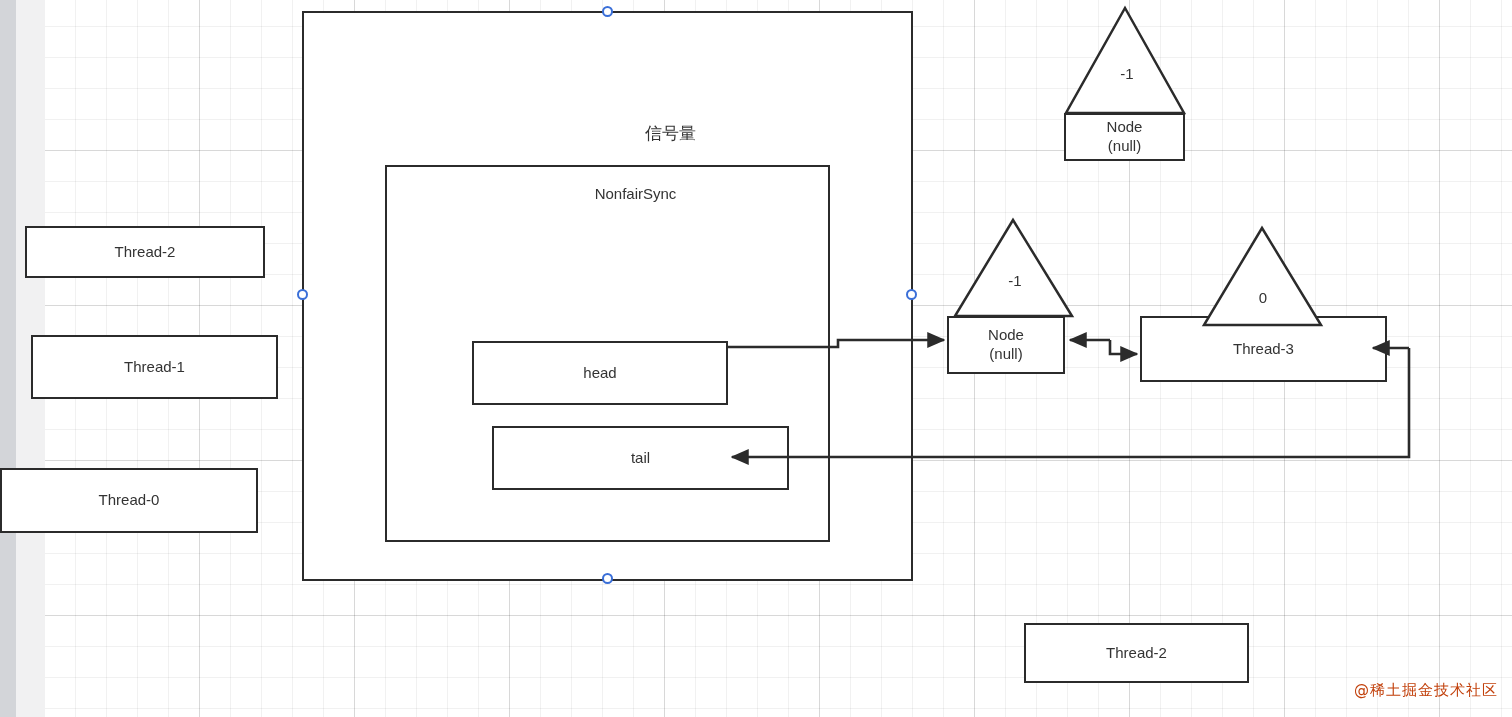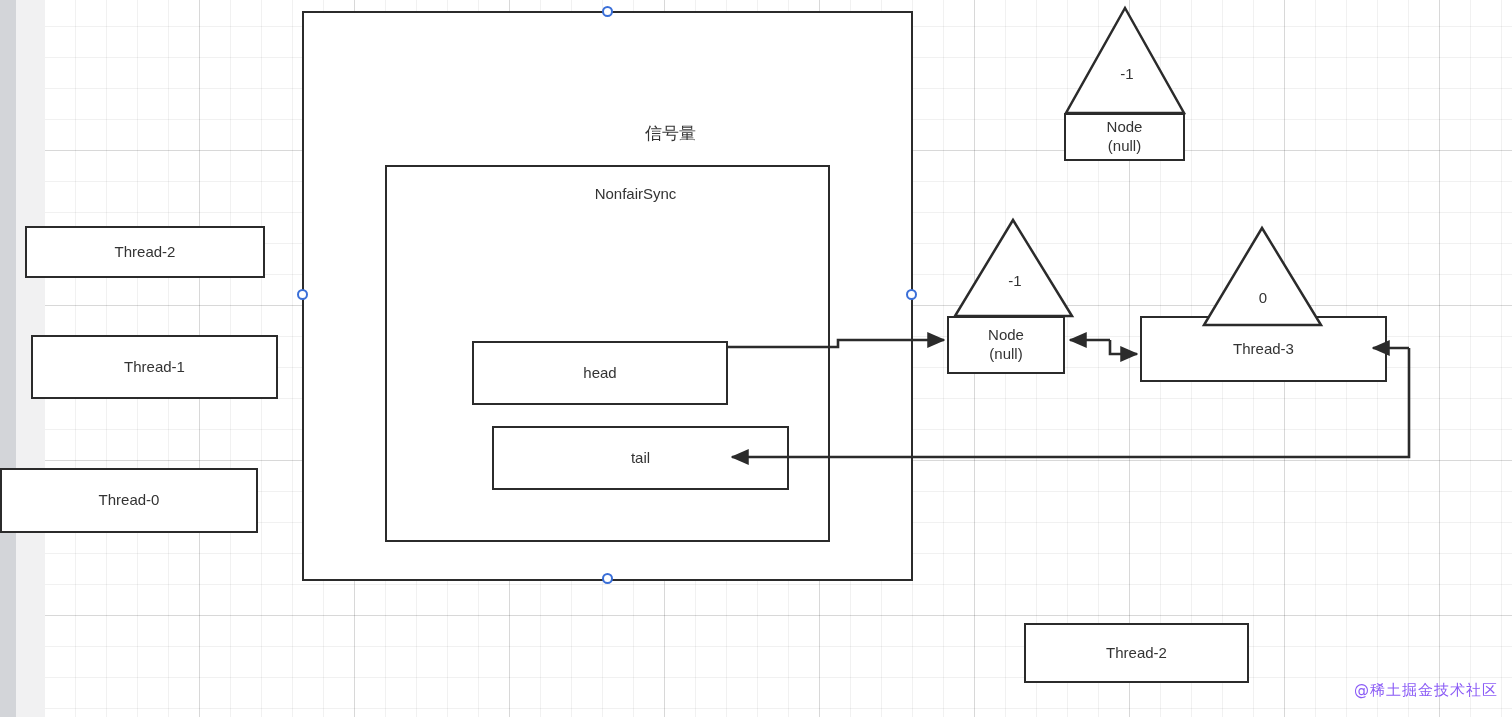--- a/index.html
+++ b/index.html
@@ -54,21 +54,21 @@
 
   
   .handle{
     position:absolute;width:11px;height:11px;border-radius:50%;
     background:#ffffff;border:2px solid #3a6fd8;box-sizing:border-box;
     z-index:8;
   }
 
   .watermark{
     position:absolute;right:14px;bottom:17px;
-    color:#8b5cf6;font-size:15px;letter-spacing:1px;
+    color:#c2410c;font-size:15px;letter-spacing:1px;
     font-family:"DejaVu Sans","Liberation Sans",sans-serif;
   }
 </style>
 </head>
 <body>
 
 <div id="stage">
 
   <div id="grid"></div>
   <div id="rail-dark"></div>

